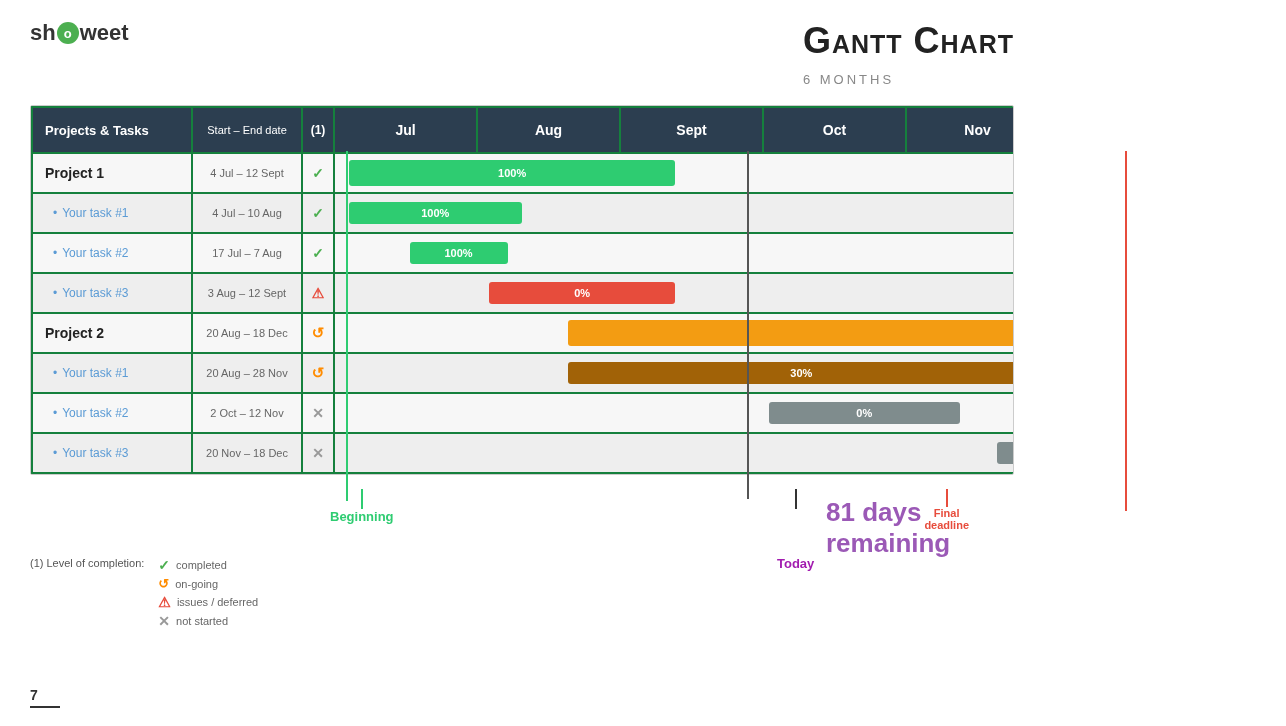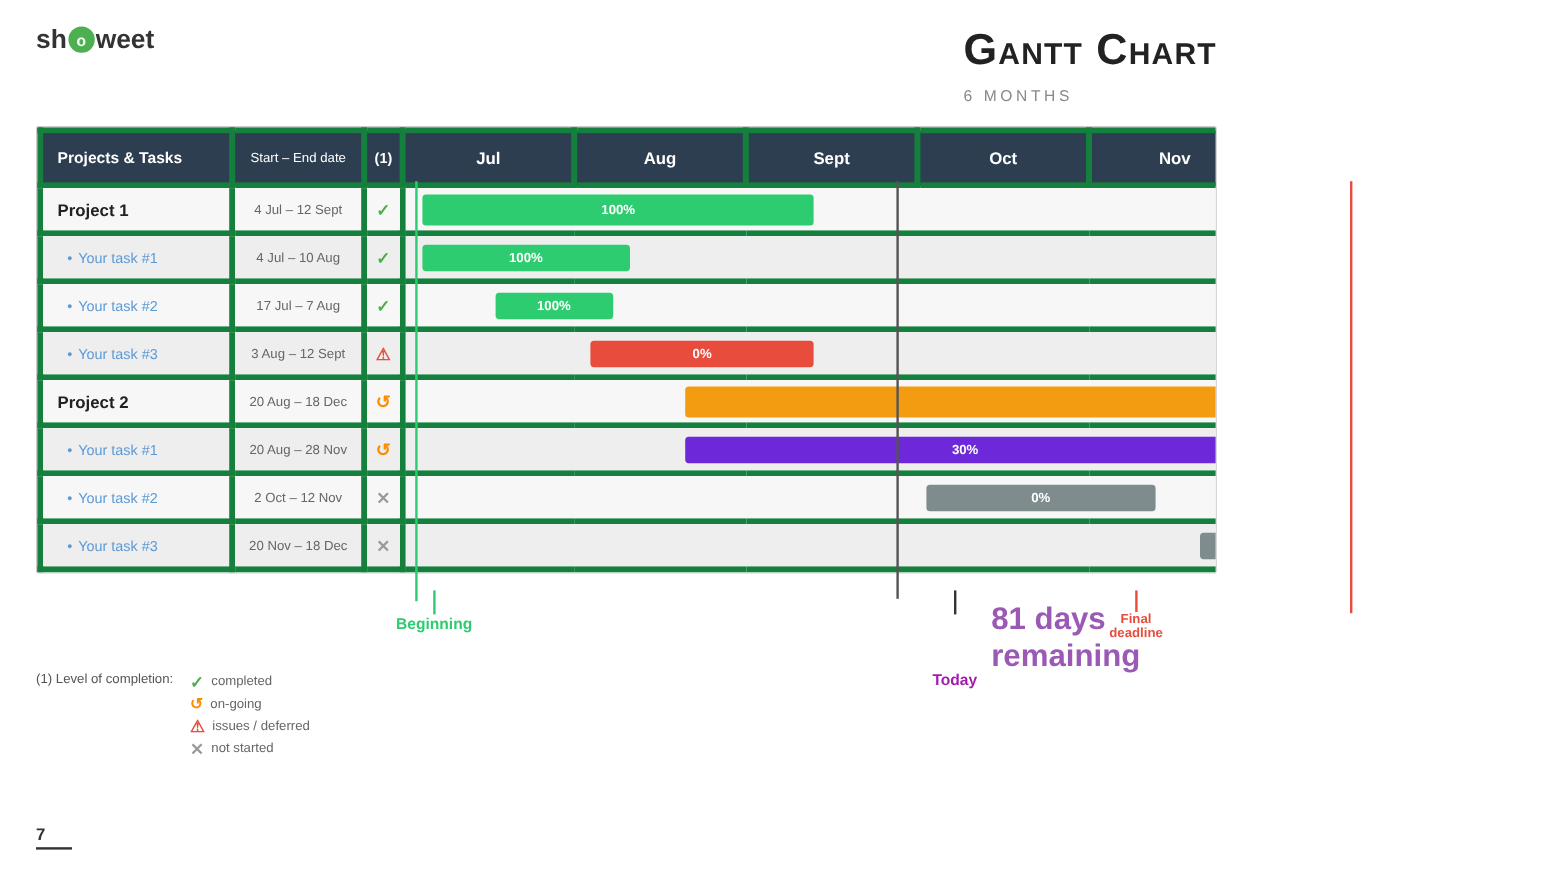--- a/index.html
+++ b/index.html
@@ -69,21 +69,21 @@
       overflow: hidden;
       margin-bottom: 14px;
     }
     
     .gantt-table {
       width: 100%;
       border-collapse: collapse;
       table-layout: fixed;
     }
     .gantt-table th, .gantt-table td {
-      border: 5px solid #15803d;
+      border: 2px solid #15803d;
       padding: 0;
       font-size: 13px;
     }
     
     .col-project { width: 160px; }
     .col-dates { width: 110px; }
     .col-status { width: 32px; }
     .col-month { width: 143px; }
 
     
@@ -320,21 +320,21 @@
       <div class="gantt-bar bar-orange" style="left:233.15217391304347px; width:559.5652173913043px; background:#f39c12; height:26px;">
         
       </div>
     </td>
   </tr>
             <tr>
     <td class="col-project task-row">Your task #1</td>
     <td class="col-dates">20 Aug – 28 Nov</td>
     <td class="col-status"><span class="status-icon status-ongoing" style="font-size:15px; font-weight:900;">↺</span></td>
     <td colspan="6" class="bar-cell" style="position:relative; overflow:visible;">
-      <div class="gantt-bar bar-orange" style="left:233.15217391304347px; width:466.3043478260869px; background:#6d28d9; height:22px;">
+      <div class="gantt-bar bar-orange" style="left:233.15217391304347px; width:466.3043478260869px; background:#a16207; height:22px;">
         <span style="font-size:11px;font-weight:700;color:#fff;">30%</span>
       </div>
     </td>
   </tr>
             <tr>
     <td class="col-project task-row">Your task #2</td>
     <td class="col-dates">2 Oct – 12 Nov</td>
     <td class="col-status"><span class="status-icon status-not-started">✕</span></td>
     <td colspan="6" class="bar-cell" style="position:relative; overflow:visible;">
       <div class="gantt-bar bar-gray" style="left:433.6630434782608px; width:191.18478260869568px; background:#7f8c8d; height:22px;">

